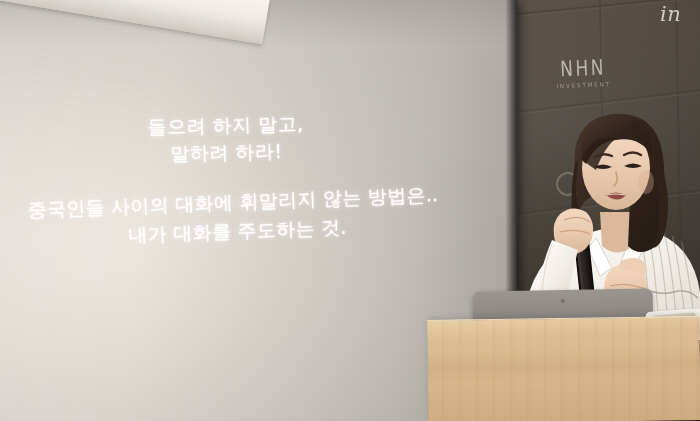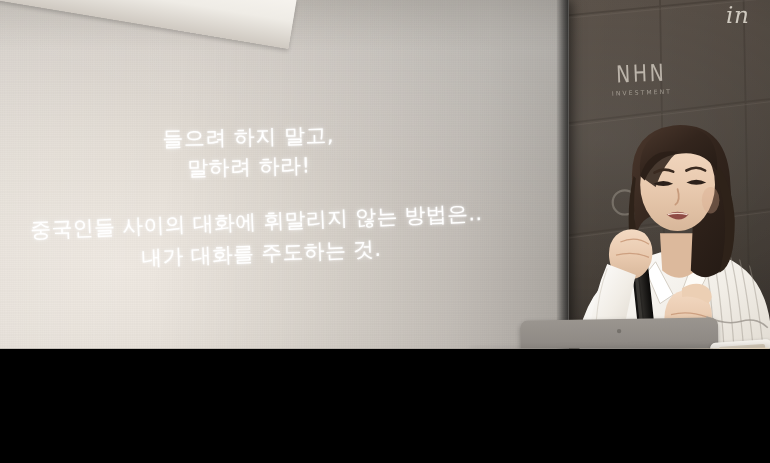--- a/index.html
+++ b/index.html
@@ -7,21 +7,21 @@
     padding: 0;
     background: #000;
   }
   body {
     font-family: "Liberation Sans", sans-serif;
   }
 
   #scene {
     position: relative;
     width: 700px;
-    height: 317px;
+    height: 421px;
     overflow: hidden;
     background: #404040;
   }
 
   
   .wall {
     position: absolute;
     left: 0; top: 0;
     width: 700px; height: 421px;
     background:

